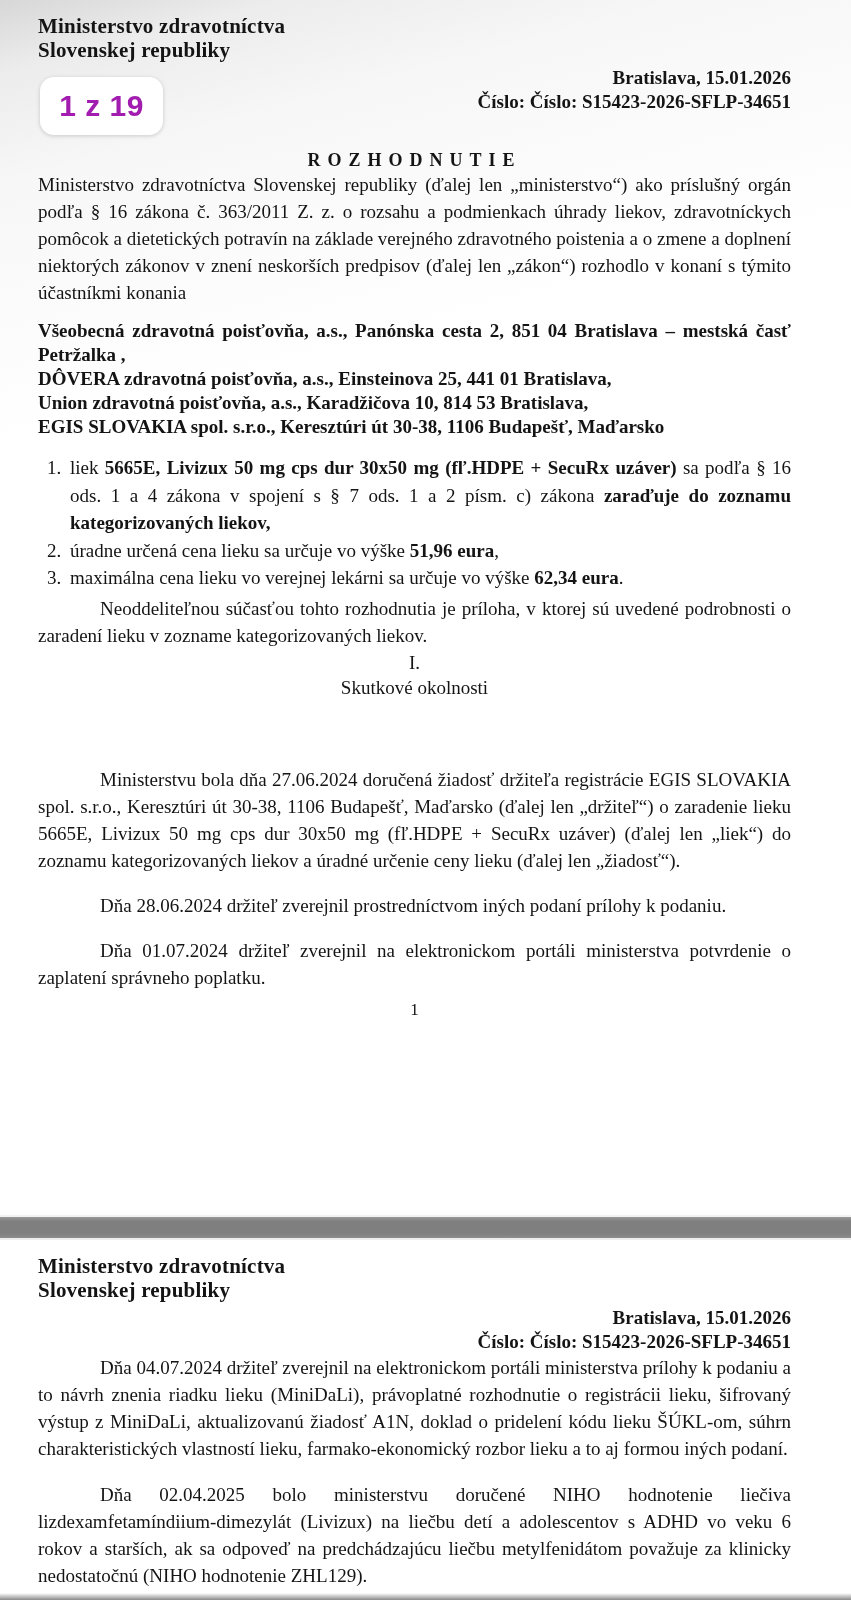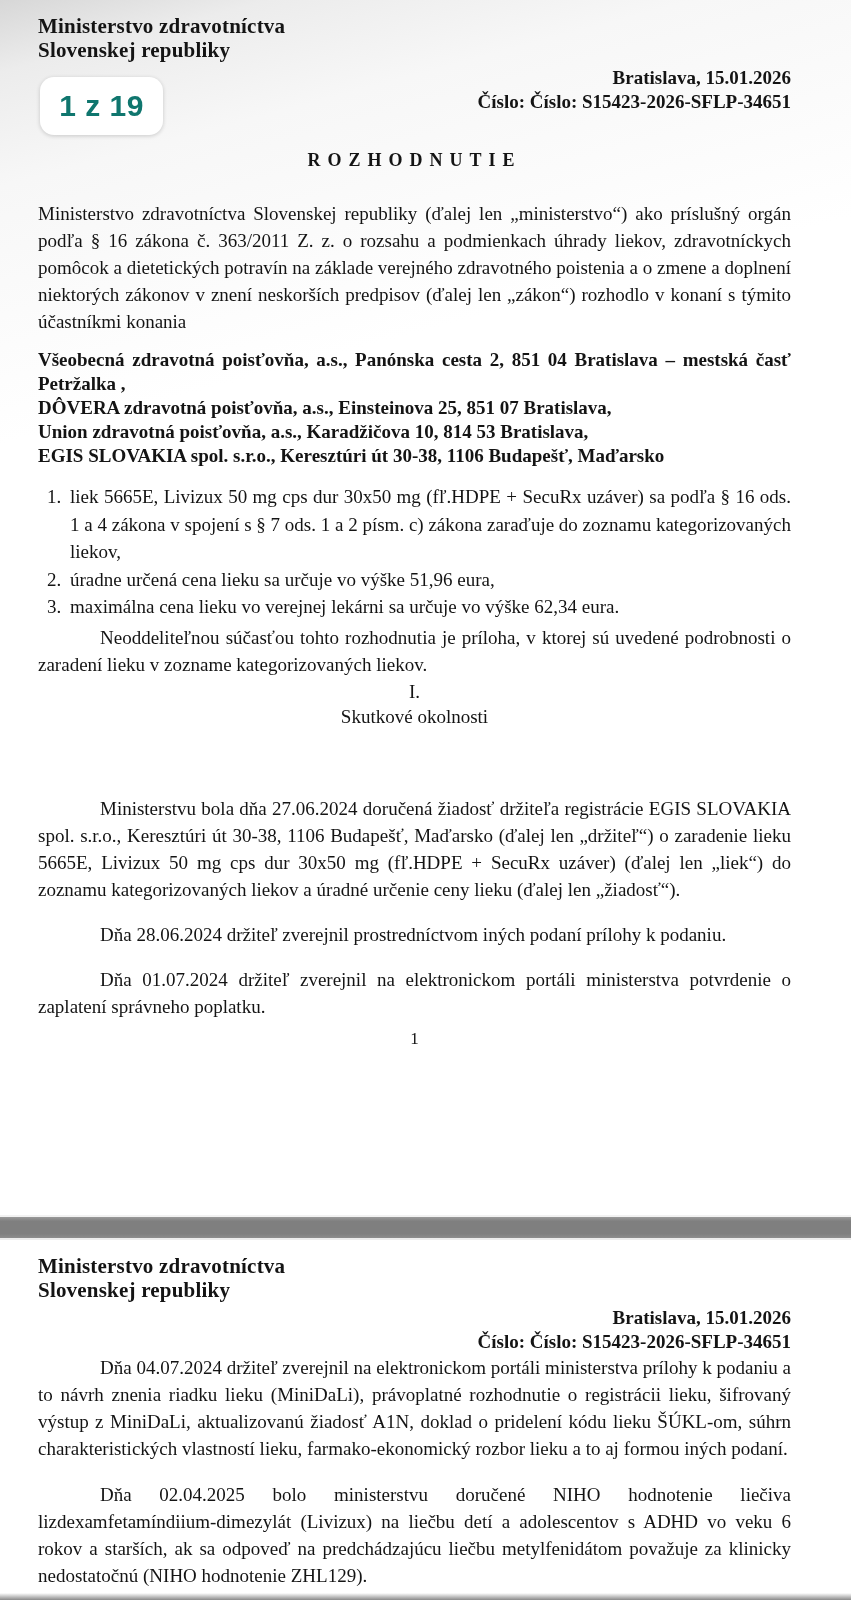--- a/index.html
+++ b/index.html
@@ -33,50 +33,50 @@
   .letterhead-right { text-align: right; font-size: 19px; line-height: 24px; margin-top: 4px; font-weight: bold; }
   .badge {
     position: absolute;
     left: 40px; top: 77px;
     width: 123px; height: 58px;
     background: #ffffff;
     border-radius: 14px;
     box-shadow: 0 1px 4px rgba(0,0,0,0.18);
     display: flex; align-items: center; justify-content: center;
     font-family: "Liberation Sans", sans-serif;
-    font-size: 30px; font-weight: 600; color: #0f766e;
+    font-size: 30px; font-weight: 600; color: #a21caf;
     letter-spacing: 0.5px;
   }
   .decision-title {
     text-align: center;
     font-size: 18px;
     font-weight: bold;
     letter-spacing: 7px;
     margin-top: 36px;
   }
   .para {
     font-size: 19px;
     line-height: 27px;
     text-align: justify;
   }
   .indent { text-indent: 62px; }
-  .intro { margin-top: 29px; }
+  .intro { }
   .participants { margin-top: 13px; font-weight: bold; }
   .participant { font-size: 19px; line-height: 24px; text-align: justify; }
   .takto {
     text-align: center;
     font-size: 19px;
     letter-spacing: 5px;
     margin-top: 21px;
   }
   .ruling-list { margin-top: 15px; }
   .ruling-item { display: flex; font-size: 19px; line-height: 27.5px; }
   .ruling-num { width: 32px; flex: 0 0 32px; padding-left: 9px; }
   .ruling-body { flex: 1; text-align: justify; }
-  .b { font-weight: normal; }
+  .b { font-weight: bold; }
   .attachment { margin-top: 3px; }
   .section-head {
     text-align: center;
     font-size: 19px;
     letter-spacing: 4.5px;
     margin-top: 19px;
   }
   .section-numeral { text-align: center; font-size: 19px; margin-top: 3px; }
   .section-sub { text-align: center; font-size: 19px; margin-top: 3px; }
   .gap-large { margin-top: 67px; font-family: Liberation Serif, serif; }
@@ -113,21 +113,21 @@
       <div>Bratislava, 15.01.2026</div>
       <div>Číslo: Číslo: S15423-2026-SFLP-34651</div>
     </div>
 
     <div class="decision-title">ROZHODNUTIE</div>
 
     <div class="para intro">Ministerstvo zdravotníctva Slovenskej republiky (ďalej len „ministerstvo“) ako príslušný orgán podľa § 16 zákona č. 363/2011 Z. z. o rozsahu a podmienkach úhrady liekov, zdravotníckych pomôcok a dietetických potravín na základe verejného zdravotného poistenia a o zmene a doplnení niektorých zákonov v znení neskorších predpisov (ďalej len „zákon“) rozhodlo v konaní s týmito účastníkmi konania</div>
 
     <div class="participants">
       <div class="participant">Všeobecná zdravotná poisťovňa, a.s., Panónska cesta 2, 851 04 Bratislava – mestská časť Petržalka ,</div>
-      <div class="participant">DÔVERA zdravotná poisťovňa, a.s., Einsteinova 25, 851 07 Bratislava,</div>
+      <div class="participant">DÔVERA zdravotná poisťovňa, a.s., Einsteinova 25, 441 01 Bratislava,</div>
       <div class="participant">Union zdravotná poisťovňa, a.s., Karadžičova 10, 814 53 Bratislava,</div>
       <div class="participant">EGIS SLOVAKIA spol. s.r.o., Keresztúri út 30-38, 1106 Budapešť, Maďarsko</div>
     </div>
 
 
     <div class="ruling-list">
       <div class="ruling-item">
         <span class="ruling-num">1.</span>
         <span class="ruling-body"><span>liek </span><span class="b">5665E, Livizux 50 mg cps dur 30x50 mg (fľ.HDPE + SecuRx uzáver)</span><span> sa podľa § 16 ods. 1 a 4 zákona v spojení s § 7 ods. 1 a 2 písm. c) zákona </span><span class="b">zaraďuje do zoznamu kategorizovaných liekov,</span></span>
       </div>

